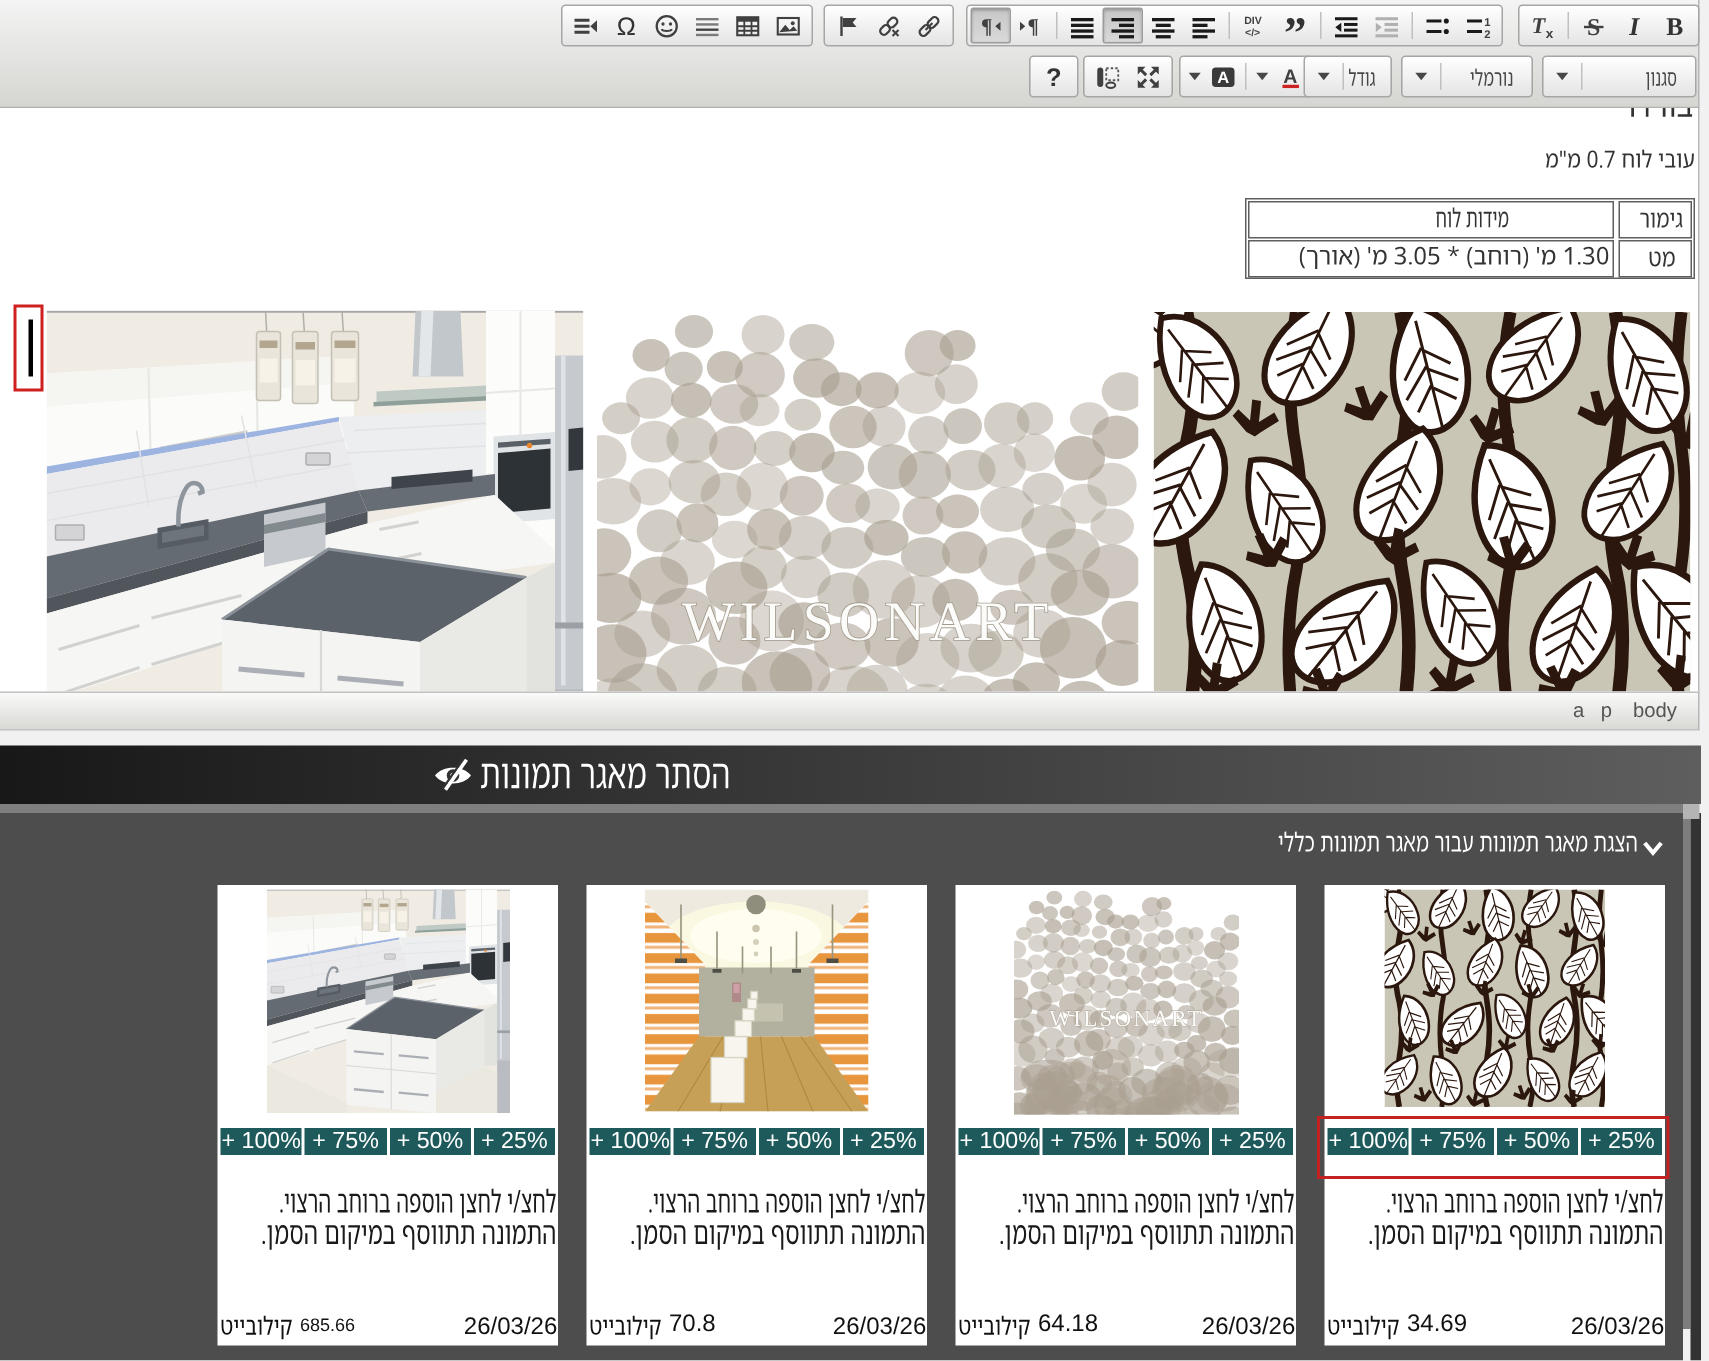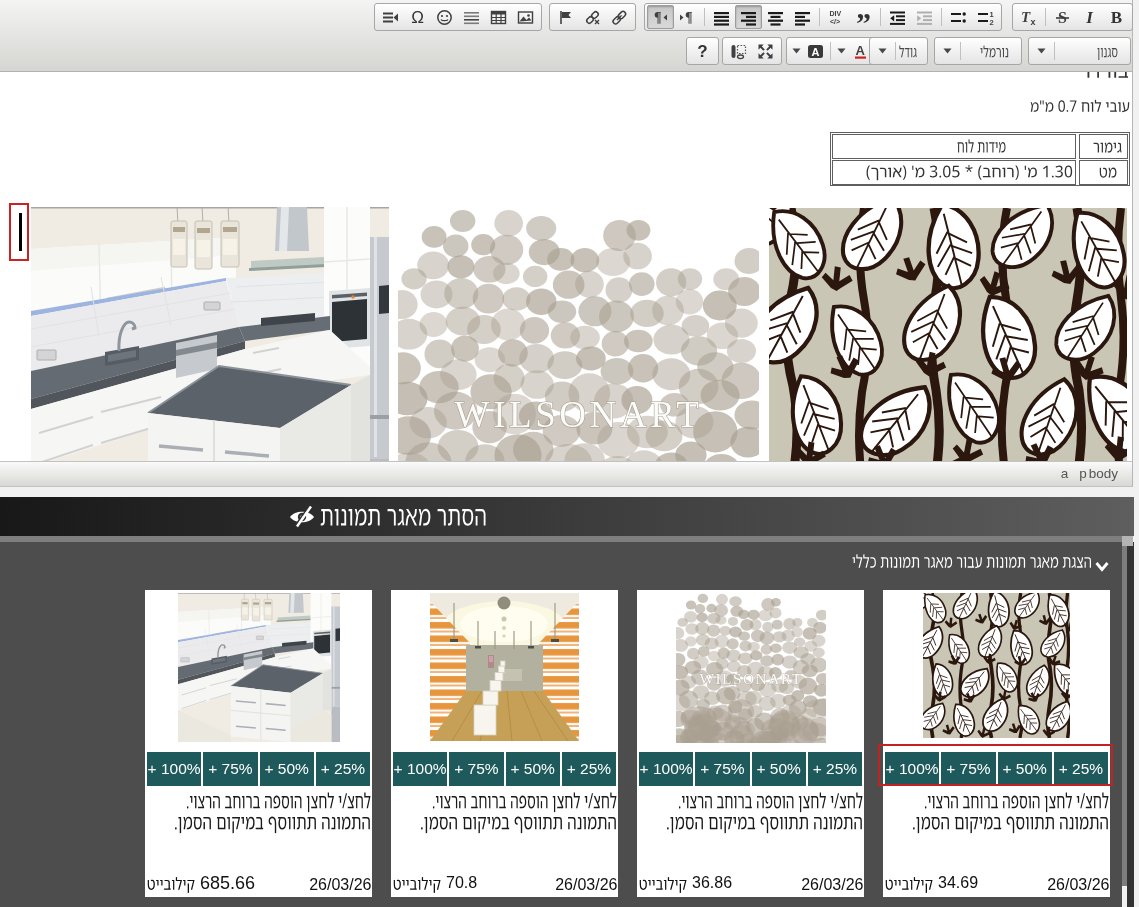--- a/index.html
+++ b/index.html
@@ -25,21 +25,21 @@
 #status{position:absolute;left:0;top:461px;width:1133px;height:26px;
  background:linear-gradient(#fafafa,#d8d8d4);border-top:1px solid #c2c2c2;border-right:1px solid #b6b6b6;
  border-bottom:1px solid #c2c2c2}
 #status .path{position:absolute;right:14px;top:3.5px;font-size:13.5px;color:#555;letter-spacing:0}
 
 #hidebar{position:absolute;left:0;top:497px;width:1134px;height:39px;
  background:linear-gradient(to right,#181818,#5e5e5e)}
 
 #panel{position:absolute;left:0;top:536px;width:1122px;height:371px;background:#4d4d4d;border-top:6px solid #7f7f7f}
 .card{position:absolute;top:48px;width:227px;height:307px;background:#fff}
-.tealrow{position:absolute;left:2px;right:2px;top:162px;height:34px;display:flex;gap:2px}
+.tealrow{position:absolute;left:2px;right:2px;top:162px;height:18px;display:flex;gap:2px}
 .tb{flex:1;background:#1e5a5b;color:#fff;font-size:15.5px;white-space:nowrap;display:flex;align-items:center;justify-content:center;font-family:"Liberation Sans",sans-serif}
 .cline{position:absolute;right:1px}
 </style></head><body>
 <div id="page">
 <div id="toolbar">
       <div class="grp" style="left:374px;top:3px">
         <div class="btn" style="width:27px">
           <svg width="17" height="17" viewBox="0 0 17 17">
             <g fill="#404040">
               <rect x="1" y="3.5" width="10" height="2"></rect>
@@ -729,21 +729,21 @@
           <use href="#kit"></use>
         </svg></div>
       <div class="abs" style="left:398px;top:136px;width:361px;height:253px;overflow:hidden"><svg width="361" height="361" viewBox="0 0 360 360">
           <use href="#bub"></use>
         </svg></div>
       <div class="abs" style="left:769px;top:136px;width:358px;height:253px;overflow:hidden"><svg width="358" height="344" viewBox="0 0 358 344">
           <use href="#lvs"></use>
         </svg></div>
     </div>
 <div id="status">
-      <div class="path"><span>a</span><span style="margin-left:11px">p</span><span style="margin-left:2px">body</span></div>
+      <div class="path"><span>a</span><span style="margin-left:11px">p</span><span style="margin-left:14px">body</span></div>
     </div>
 <div id="hidebar">
       <div class="abs" style="left:288px;top:7px"><svg width="28" height="24" viewBox="0 0 28 24">
           <path d="M2 13 C7 6 21 6 26 13 C21 20 7 20 2 13 Z" fill="#fff"></path>
           <circle cx="14" cy="13" r="4.2" fill="#333"></circle>
           <circle cx="14" cy="13" r="1.8" fill="#fff"></circle>
           <path d="M7 22 L21 2" stroke="#333" stroke-width="1.6"></path>
           <path d="M9 22.5 L23 2.5" stroke="#fff" stroke-width="2.4"></path>
         </svg></div>
       <div class="abs" style="left:320px;top:-1px"><svg width="167.0" height="38" viewBox="0 0 167.0 38">
@@ -769,21 +769,21 @@
         </div>
         <div class="cline" style="top:196px"><svg width="185.0" height="28" viewBox="0 0 185.0 28">
             <path fill="#1a1a1a" transform="scale(0.6544 1)" d="M1.4 21.3Q1.4 20.8 1.7 20.5Q2.0 20.2 2.5 20.2Q3.1 20.2 3.4 20.5Q3.7 20.8 3.7 21.3Q3.7 21.9 3.4 22.2Q3.1 22.4 2.5 22.4Q2.0 22.4 1.7 22.2Q1.4 21.9 1.4 21.3ZM7.8 16.8V9.9H9.7V16.8ZM5.9 11.4 6.1 9.9H8.9V11.4ZM13.9 22.3V9.9H15.9V22.3ZM12.1 11.4 12.3 9.9H15.2V11.4ZM26.3 22.1 18.5 9.9H20.7L24.5 16.1L27.7 21.0ZM18.4 22.3V20.7H27.0L27.7 21.0L27.5 22.3ZM24.3 17.4 23.7 16.1Q24.4 15.8 24.8 15.3Q25.2 14.8 25.5 14.1Q25.7 13.5 25.9 12.9Q26.0 12.2 26.0 11.7L26.3 9.9H28.2L28.0 12.0Q27.9 12.6 27.7 13.4Q27.4 14.2 27.0 15.0Q26.6 15.8 25.9 16.4Q25.3 17.1 24.3 17.4ZM36.6 22.3V13.8Q36.6 12.6 36.0 12.0Q35.5 11.4 34.3 11.4H30.0L30.2 9.9H34.4Q36.5 9.9 37.5 10.8Q38.5 11.8 38.5 13.8V22.3ZM49.8 22.3V13.8Q49.8 12.6 49.2 12.0Q48.6 11.4 47.5 11.4H41.2L41.4 9.9H47.6Q49.6 9.9 50.7 10.8Q51.7 11.8 51.7 13.8V22.3ZM41.5 22.3V15.2L43.5 15.1V22.3ZM66.6 22.3V13.8Q66.6 12.6 66.0 12.0Q65.4 11.4 64.2 11.4H60.3L60.5 9.9H64.4Q66.4 9.9 67.4 10.8Q68.5 11.8 68.5 13.8V20.9Q68.4 21.2 68.2 21.6Q67.9 21.9 67.7 22.3ZM59.7 22.3V20.7H70.0L69.8 22.3ZM79.0 9.9Q81.0 9.9 82.0 10.8Q83.1 11.8 83.1 13.8V22.3H81.2V13.8Q81.2 12.6 80.6 12.0Q80.0 11.4 78.8 11.4H75.1Q75.0 11.6 74.9 12.2Q74.7 12.7 74.7 13.8V22.3H72.8V14.3Q72.8 13.3 73.0 12.6Q73.2 11.9 73.5 11.5L73.1 11.4V9.9ZM71.7 11.4 71.9 9.9H76.5V11.4ZM87.3 22.3V9.9H89.2V22.3ZM85.4 11.4 85.6 9.9H88.6V11.4ZM98.4 22.3V13.8Q98.4 12.6 97.8 12.0Q97.2 11.4 96.0 11.4H91.8L92.0 9.9H96.2Q98.2 9.9 99.2 10.8Q100.3 11.8 100.3 13.8V22.3ZM109.6 22.3V13.8Q109.6 12.6 109.0 12.0Q108.4 11.4 107.2 11.4H103.3L103.5 9.9H107.4Q109.4 9.9 110.4 10.8Q111.5 11.8 111.5 13.8V20.9Q111.4 21.2 111.2 21.6Q110.9 21.9 110.7 22.3ZM102.7 22.3V20.7H113.0L112.8 22.3ZM129.1 22.3V13.8Q129.1 12.6 128.5 12.0Q128.0 11.4 126.8 11.4H120.6L120.8 9.9H126.9Q129.0 9.9 130.0 10.8Q131.0 11.8 131.0 13.8V22.3ZM120.9 22.3V15.2L122.8 15.1V22.3ZM134.0 22.3V20.7H137.8Q139.2 20.7 140.1 20.1Q141.1 19.5 141.6 18.4Q142.1 17.3 142.1 15.9Q142.1 13.7 141.2 12.5Q140.3 11.2 138.5 11.2Q137.0 11.2 136.3 12.0Q135.5 12.7 135.5 13.9Q135.5 14.8 136.0 15.5Q136.4 16.1 137.3 16.3Q137.5 16.3 137.6 16.3Q137.8 16.4 137.9 16.4L137.7 17.8Q137.6 17.8 137.3 17.8Q137.0 17.8 136.6 17.7Q135.2 17.5 134.4 16.5Q133.6 15.4 133.6 13.9Q133.6 12.6 134.2 11.7Q134.8 10.7 135.9 10.2Q137.0 9.6 138.5 9.6Q141.2 9.6 142.6 11.3Q144.1 13.0 144.1 15.9Q144.1 17.8 143.3 19.3Q142.6 20.7 141.1 21.5Q139.7 22.3 137.7 22.3ZM152.0 22.5Q149.3 22.5 148.0 20.9Q146.7 19.4 146.7 16.4V16.1Q146.7 14.7 147.2 13.5Q147.6 12.3 148.3 11.6V11.3L150.1 11.2L149.9 11.5Q149.3 12.2 148.9 13.4Q148.6 14.5 148.6 15.9Q148.6 18.4 149.4 19.7Q150.2 20.9 152.0 20.9Q153.9 20.9 154.7 19.5Q155.6 18.1 155.6 15.4Q155.6 13.5 154.9 12.5Q154.3 11.4 152.7 11.4H146.0L146.3 9.9H152.8Q155.2 9.9 156.4 11.3Q157.5 12.7 157.5 15.4Q157.5 18.8 156.1 20.6Q154.8 22.5 152.0 22.5ZM161.2 22.3V9.9H163.2V22.3ZM159.3 11.4 159.6 9.9H162.5V11.4ZM174.5 22.3V13.8Q174.5 12.6 173.9 12.0Q173.4 11.4 172.2 11.4H165.9L166.2 9.9H172.3Q174.4 9.9 175.4 10.8Q176.4 11.8 176.4 13.8V22.3ZM166.3 22.3V15.2L168.2 15.1V22.3ZM186.4 26.2V9.9H188.3V26.1ZM184.5 11.4 184.7 9.9H187.7V11.4ZM199.2 22.1 191.4 9.9H193.6L197.5 16.1L200.6 21.0ZM191.3 22.3V20.7H199.9L200.6 21.0L200.4 22.3ZM197.2 17.4 196.6 16.1Q197.3 15.8 197.7 15.3Q198.1 14.8 198.4 14.1Q198.6 13.5 198.8 12.9Q198.9 12.2 198.9 11.7L199.2 9.9H201.1L200.9 12.0Q200.8 12.6 200.6 13.4Q200.4 14.2 199.9 15.0Q199.5 15.8 198.8 16.4Q198.2 17.1 197.2 17.4ZM210.3 9.9Q212.3 9.9 213.3 10.8Q214.4 11.8 214.4 13.8V22.3H212.4V13.8Q212.4 12.6 211.9 12.0Q211.3 11.4 210.1 11.4H206.4Q206.3 11.6 206.1 12.2Q206.0 12.7 206.0 13.8V22.3H204.1V14.3Q204.1 13.3 204.3 12.6Q204.4 11.9 204.8 11.5L204.4 11.4V9.9ZM203.0 11.4 203.2 9.9H207.8V11.4ZM218.5 9.9H226.1L225.9 11.1L222.1 22.3H220.1L223.8 11.4H216.6V6.6L218.5 6.4ZM235.1 16.8V9.9H237.1V16.8ZM233.3 11.4 233.5 9.9H236.2V11.4ZM246.1 7.3 240.5 22.3H238.8L244.4 7.3ZM255.0 22.1 247.2 9.9H249.5L253.3 16.1L256.4 21.0ZM247.2 22.3V20.7H255.8L256.4 21.0L256.2 22.3ZM253.0 17.4 252.5 16.1Q253.1 15.8 253.5 15.3Q254.0 14.8 254.2 14.1Q254.5 13.5 254.6 12.9Q254.7 12.2 254.8 11.7L255.0 9.9H256.9L256.7 12.0Q256.6 12.6 256.4 13.4Q256.2 14.2 255.8 15.0Q255.4 15.8 254.7 16.4Q254.0 17.1 253.0 17.4ZM266.1 9.9Q268.1 9.9 269.2 10.8Q270.2 11.8 270.2 13.8V22.3H268.3V13.8Q268.3 12.6 267.7 12.0Q267.1 11.4 266.0 11.4H262.2Q262.1 11.6 262.0 12.2Q261.8 12.7 261.8 13.8V22.3H259.9V14.3Q259.9 13.3 260.1 12.6Q260.3 11.9 260.6 11.5L260.2 11.4V9.9ZM258.8 11.4 259.0 9.9H263.6V11.4ZM274.4 9.9H281.9L281.7 11.1L278.0 22.3H276.0L279.6 11.4H272.4V6.6L274.4 6.4Z"></path>
           </svg></div>
         <div class="cline" style="top:216.6px"><svg width="197.0" height="28" viewBox="0 0 197.0 28">
             <path fill="#1a1a1a" transform="scale(0.7269 1)" d="M1.4 21.3Q1.4 20.8 1.7 20.5Q2.0 20.2 2.5 20.2Q3.1 20.2 3.4 20.5Q3.7 20.8 3.7 21.3Q3.7 21.9 3.4 22.2Q3.1 22.4 2.5 22.4Q2.0 22.4 1.7 22.2Q1.4 21.9 1.4 21.3ZM7.9 26.2V9.9H9.8V26.1ZM6.0 11.4 6.2 9.9H9.2V11.4ZM13.2 22.3 14.7 14.8 12.9 9.9H14.9L15.9 13.2H16.0Q16.2 12.5 16.5 11.9Q16.8 11.2 17.3 10.7Q17.8 10.2 18.5 9.9Q19.3 9.7 20.3 9.7Q21.7 9.7 22.7 10.3Q23.7 11.0 24.3 12.3Q24.9 13.6 24.9 15.6V15.9Q24.9 17.8 24.3 19.2Q23.7 20.7 22.5 21.5Q21.4 22.3 19.6 22.3H17.5L17.8 20.7H19.5Q21.2 20.7 22.1 19.3Q23.0 18.0 23.0 15.9V15.6Q23.0 14.1 22.6 13.1Q22.2 12.2 21.5 11.7Q20.8 11.3 19.9 11.3Q19.1 11.3 18.4 11.6Q17.8 11.9 17.5 12.4Q17.1 12.9 16.9 13.6Q16.6 14.2 16.5 14.9L15.2 22.3ZM32.7 22.5Q30.0 22.5 28.7 20.9Q27.4 19.4 27.4 16.4V16.1Q27.4 14.7 27.8 13.5Q28.3 12.3 28.9 11.6V11.3L30.7 11.2L30.5 11.5Q29.9 12.2 29.6 13.4Q29.3 14.5 29.3 15.9Q29.3 18.4 30.1 19.7Q30.9 20.9 32.7 20.9Q34.5 20.9 35.4 19.5Q36.2 18.1 36.2 15.4Q36.2 13.5 35.6 12.5Q34.9 11.4 33.4 11.4H26.7L26.9 9.9H33.4Q35.9 9.9 37.0 11.3Q38.1 12.7 38.1 15.4Q38.1 18.8 36.8 20.6Q35.4 22.5 32.7 22.5ZM48.9 22.3V13.8Q48.9 12.6 48.3 12.0Q47.7 11.4 46.6 11.4H40.3L40.5 9.9H46.7Q48.7 9.9 49.8 10.8Q50.8 11.8 50.8 13.8V22.3ZM40.6 22.3V15.2L42.6 15.1V22.3ZM66.6 9.9Q68.6 9.9 69.7 10.8Q70.7 11.8 70.7 13.8V22.3H60.3V13.0Q60.3 12.7 60.3 12.4Q60.4 12.1 60.5 11.8Q60.7 11.6 60.9 11.4H59.0L59.2 9.9ZM68.8 20.7V13.8Q68.8 12.6 68.2 12.0Q67.6 11.4 66.5 11.4H62.3Q62.3 11.7 62.2 12.0Q62.2 12.3 62.2 12.6V20.7ZM74.9 22.3V9.9H76.8V22.3ZM73.0 11.4 73.3 9.9H76.2V11.4ZM85.4 22.3 88.7 11.4H79.9L80.1 9.9H90.9L90.7 11.1L87.3 22.3ZM80.5 26.2V14.5L82.4 14.3V26.1ZM94.3 16.8V9.9H96.2V16.8ZM92.4 11.4 92.6 9.9H95.4V11.4ZM99.1 22.3 100.5 14.8 98.8 9.9H100.7L101.7 13.2H101.8Q102.0 12.5 102.3 11.9Q102.6 11.2 103.1 10.7Q103.6 10.2 104.4 9.9Q105.1 9.7 106.1 9.7Q107.5 9.7 108.5 10.3Q109.6 11.0 110.2 12.3Q110.8 13.6 110.8 15.6V15.9Q110.8 17.8 110.2 19.2Q109.5 20.7 108.4 21.5Q107.2 22.3 105.5 22.3H103.4L103.6 20.7H105.4Q107.1 20.7 108.0 19.3Q108.9 18.0 108.9 15.9V15.6Q108.9 14.1 108.4 13.1Q108.0 12.2 107.3 11.7Q106.6 11.3 105.8 11.3Q104.9 11.3 104.3 11.6Q103.7 11.9 103.3 12.4Q102.9 12.9 102.7 13.6Q102.5 14.2 102.4 14.9L101.0 22.3ZM119.3 22.3V13.8Q119.3 12.6 118.7 12.0Q118.1 11.4 117.0 11.4H113.1L113.3 9.9H117.1Q119.1 9.9 120.2 10.8Q121.2 11.8 121.2 13.8V20.9Q121.1 21.2 120.9 21.6Q120.7 21.9 120.4 22.3ZM112.4 22.3V20.7H122.8L122.5 22.3ZM138.7 26.2V15.9Q138.7 13.7 137.8 12.5Q136.8 11.2 135.0 11.2Q133.6 11.2 132.8 12.0Q132.1 12.7 132.1 13.9Q132.1 14.8 132.5 15.5Q132.9 16.1 133.8 16.3Q134.0 16.3 134.2 16.3Q134.3 16.4 134.4 16.4L134.3 17.8Q134.1 17.8 133.8 17.8Q133.6 17.8 133.2 17.7Q131.7 17.5 130.9 16.5Q130.2 15.4 130.2 13.9Q130.2 12.6 130.7 11.7Q131.3 10.7 132.4 10.2Q133.5 9.6 135.0 9.6Q137.7 9.6 139.2 11.3Q140.6 13.0 140.6 15.9V26.1ZM149.0 22.5Q146.4 22.5 145.0 20.9Q143.7 19.4 143.7 16.4V16.1Q143.7 14.7 144.2 13.5Q144.6 12.3 145.3 11.6V11.3L147.1 11.2L146.9 11.5Q146.3 12.2 146.0 13.4Q145.7 14.5 145.7 15.9Q145.7 18.4 146.5 19.7Q147.3 20.9 149.0 20.9Q150.9 20.9 151.8 19.5Q152.6 18.1 152.6 15.4Q152.6 13.5 152.0 12.5Q151.3 11.4 149.7 11.4H143.1L143.3 9.9H149.8Q152.2 9.9 153.4 11.3Q154.5 12.7 154.5 15.4Q154.5 18.8 153.2 20.6Q151.8 22.5 149.0 22.5ZM158.3 22.3V9.9H160.2V22.3ZM156.4 11.4 156.6 9.9H159.5V11.4ZM164.6 22.3V9.9H166.5V22.3ZM162.7 11.4 162.9 9.9H165.8V11.4ZM179.0 22.3V13.8Q179.0 12.6 178.4 12.0Q177.8 11.4 176.7 11.4H171.3V9.9H176.8Q178.8 9.9 179.9 10.8Q180.9 11.8 180.9 13.8V22.3ZM168.9 22.3 169.1 20.7H169.9Q170.4 20.7 170.7 20.5Q171.0 20.3 171.1 19.9Q171.3 19.5 171.3 18.8V10.3H173.2V19.0Q173.2 20.5 172.4 21.4Q171.6 22.3 170.2 22.3ZM169.3 11.4 169.5 9.9H172.2V11.4ZM193.3 22.3V13.8Q193.3 12.6 192.7 12.0Q192.2 11.4 191.0 11.4H185.6V9.9H191.1Q193.2 9.9 194.2 10.8Q195.2 11.8 195.2 13.8V22.3ZM183.2 22.3 183.4 20.7H184.2Q184.7 20.7 185.0 20.5Q185.3 20.3 185.4 19.9Q185.6 19.5 185.6 18.8V10.3H187.5V19.0Q187.5 20.5 186.7 21.4Q186.0 22.3 184.5 22.3ZM183.6 11.4 183.8 9.9H186.5V11.4ZM212.1 22.3V13.8Q212.1 12.6 211.5 12.0Q211.0 11.4 209.8 11.4H203.5L203.8 9.9H209.9Q211.9 9.9 213.0 10.8Q214.0 11.8 214.0 13.8V22.3ZM203.9 22.3V15.2L205.8 15.1V22.3ZM220.0 22.3V13.0Q220.0 12.4 219.8 12.1Q219.7 11.7 219.4 11.6Q219.0 11.4 218.6 11.4H217.1L217.4 9.9H219.0Q220.4 9.9 221.2 10.6Q221.9 11.3 221.9 12.8V22.3ZM216.5 22.3V20.7H220.9V22.3ZM226.1 22.3V9.9H228.1V22.3ZM224.2 11.4 224.5 9.9H227.4V11.4ZM231.0 22.3 232.4 14.8 230.7 9.9H232.6L233.7 13.2H233.7Q233.9 12.5 234.3 11.9Q234.6 11.2 235.1 10.7Q235.6 10.2 236.3 9.9Q237.0 9.7 238.0 9.7Q239.4 9.7 240.5 10.3Q241.5 11.0 242.1 12.3Q242.7 13.6 242.7 15.6V15.9Q242.7 17.8 242.1 19.2Q241.5 20.7 240.3 21.5Q239.1 22.3 237.4 22.3H235.3L235.5 20.7H237.3Q239.0 20.7 239.9 19.3Q240.8 18.0 240.8 15.9V15.6Q240.8 14.1 240.4 13.1Q240.0 12.2 239.3 11.7Q238.6 11.3 237.7 11.3Q236.8 11.3 236.2 11.6Q235.6 11.9 235.2 12.4Q234.9 12.9 234.6 13.6Q234.4 14.2 234.3 14.9L233.0 22.3ZM254.4 22.3V13.8Q254.4 12.6 253.8 12.0Q253.2 11.4 252.1 11.4H246.6V9.9H252.2Q254.2 9.9 255.3 10.8Q256.3 11.8 256.3 13.8V22.3ZM244.3 22.3 244.5 20.7H245.2Q245.7 20.7 246.0 20.5Q246.3 20.3 246.5 19.9Q246.6 19.5 246.6 18.8V10.3H248.6V19.0Q248.6 20.5 247.8 21.4Q247.0 22.3 245.6 22.3ZM244.7 11.4 244.9 9.9H247.6V11.4ZM267.5 22.3V13.8Q267.5 12.6 266.9 12.0Q266.4 11.4 265.2 11.4H259.0L259.2 9.9H265.3Q267.4 9.9 268.4 10.8Q269.4 11.8 269.4 13.8V22.3ZM259.3 22.3V15.2L261.2 15.1V22.3Z"></path>
           </svg></div>
         <div class="abs" style="left:2px;top:282.0px"><svg width="48.0" height="23" viewBox="0 0 48.0 23">
             <path fill="#111" transform="scale(0.8125 1)" d="M5.2 17.9Q3.2 17.9 2.0 16.5Q0.9 15.1 0.9 12.3V7.9H2.4V12.3Q2.4 14.5 3.2 15.6Q3.9 16.7 5.2 16.7Q6.6 16.7 7.4 15.6Q8.1 14.5 8.1 12.3Q8.1 10.7 7.7 9.9Q7.3 9.0 6.2 9.0Q5.8 9.0 5.5 9.1Q5.2 9.1 4.8 9.2V8.0Q5.3 7.9 5.6 7.8Q6.0 7.8 6.5 7.8Q8.2 7.8 8.9 8.9Q9.7 10.1 9.7 12.3Q9.7 15.1 8.5 16.5Q7.3 17.9 5.2 17.9ZM12.7 13.4V7.9H14.2V13.4ZM11.2 9.1 11.3 7.9H13.6V9.1ZM17.6 13.4V7.9H19.1V13.4ZM16.1 9.1 16.3 7.9H18.5V9.1ZM26.5 17.8V11.0Q26.5 10.1 26.1 9.6Q25.6 9.1 24.7 9.1H21.5L21.7 7.9H24.8Q26.4 7.9 27.2 8.6Q28.1 9.4 28.1 11.0V16.7Q28.0 16.9 27.8 17.2Q27.6 17.5 27.4 17.8ZM21.0 17.8V16.5H29.3L29.1 17.8ZM32.1 17.8V7.9H33.6V17.8ZM30.6 9.1 30.7 7.9H33.1V9.1ZM37.0 7.9H43.1L42.9 8.8L39.9 17.8H38.3L41.2 9.1H35.5V5.2L37.0 5.1ZM45.8 13.4V7.9H47.3V13.4ZM44.3 9.1 44.5 7.9H46.7V9.1ZM54.0 17.8 56.7 9.1H49.6L49.8 7.9H58.5L58.3 8.8L55.6 17.8ZM50.1 20.9V11.5L51.7 11.4V20.8Z"></path>
           </svg></div>
-        <div class="abs" style="left:55.0px;top:285px;font-size:18px;line-height:16px;color:#111;font-family:'Liberation Sans'">685.66</div>
+        <div class="abs" style="left:55.0px;top:285px;font-size:12px;line-height:16px;color:#111;font-family:'Liberation Sans'">685.66</div>
         <div class="abs" style="right:0.5px;top:287px;font-size:16px;line-height:16px;color:#111">26/03/26</div>
       </div>
       <div class="card" style="left:391px">
         <div class="abs" style="left:39.0px;top:3px"><svg width="149" height="148" viewBox="0 0 149 148" preserveAspectRatio="none">
             <use href="#cor"></use>
           </svg></div>
         <div class="tealrow">
           <div class="tb">+ 100%</div>
           <div class="tb">+ 75%</div>
           <div class="tb">+ 50%</div>
@@ -813,21 +813,21 @@
         </div>
         <div class="cline" style="top:196px"><svg width="185.0" height="28" viewBox="0 0 185.0 28">
             <path fill="#1a1a1a" transform="scale(0.6544 1)" d="M1.4 21.3Q1.4 20.8 1.7 20.5Q2.0 20.2 2.5 20.2Q3.1 20.2 3.4 20.5Q3.7 20.8 3.7 21.3Q3.7 21.9 3.4 22.2Q3.1 22.4 2.5 22.4Q2.0 22.4 1.7 22.2Q1.4 21.9 1.4 21.3ZM7.8 16.8V9.9H9.7V16.8ZM5.9 11.4 6.1 9.9H8.9V11.4ZM13.9 22.3V9.9H15.9V22.3ZM12.1 11.4 12.3 9.9H15.2V11.4ZM26.3 22.1 18.5 9.9H20.7L24.5 16.1L27.7 21.0ZM18.4 22.3V20.7H27.0L27.7 21.0L27.5 22.3ZM24.3 17.4 23.7 16.1Q24.4 15.8 24.8 15.3Q25.2 14.8 25.5 14.1Q25.7 13.5 25.9 12.9Q26.0 12.2 26.0 11.7L26.3 9.9H28.2L28.0 12.0Q27.9 12.6 27.7 13.4Q27.4 14.2 27.0 15.0Q26.6 15.8 25.9 16.4Q25.3 17.1 24.3 17.4ZM36.6 22.3V13.8Q36.6 12.6 36.0 12.0Q35.5 11.4 34.3 11.4H30.0L30.2 9.9H34.4Q36.5 9.9 37.5 10.8Q38.5 11.8 38.5 13.8V22.3ZM49.8 22.3V13.8Q49.8 12.6 49.2 12.0Q48.6 11.4 47.5 11.4H41.2L41.4 9.9H47.6Q49.6 9.9 50.7 10.8Q51.7 11.8 51.7 13.8V22.3ZM41.5 22.3V15.2L43.5 15.1V22.3ZM66.6 22.3V13.8Q66.6 12.6 66.0 12.0Q65.4 11.4 64.2 11.4H60.3L60.5 9.9H64.4Q66.4 9.9 67.4 10.8Q68.5 11.8 68.5 13.8V20.9Q68.4 21.2 68.2 21.6Q67.9 21.9 67.7 22.3ZM59.7 22.3V20.7H70.0L69.8 22.3ZM79.0 9.9Q81.0 9.9 82.0 10.8Q83.1 11.8 83.1 13.8V22.3H81.2V13.8Q81.2 12.6 80.6 12.0Q80.0 11.4 78.8 11.4H75.1Q75.0 11.6 74.9 12.2Q74.7 12.7 74.7 13.8V22.3H72.8V14.3Q72.8 13.3 73.0 12.6Q73.2 11.9 73.5 11.5L73.1 11.4V9.9ZM71.7 11.4 71.9 9.9H76.5V11.4ZM87.3 22.3V9.9H89.2V22.3ZM85.4 11.4 85.6 9.9H88.6V11.4ZM98.4 22.3V13.8Q98.4 12.6 97.8 12.0Q97.2 11.4 96.0 11.4H91.8L92.0 9.9H96.2Q98.2 9.9 99.2 10.8Q100.3 11.8 100.3 13.8V22.3ZM109.6 22.3V13.8Q109.6 12.6 109.0 12.0Q108.4 11.4 107.2 11.4H103.3L103.5 9.9H107.4Q109.4 9.9 110.4 10.8Q111.5 11.8 111.5 13.8V20.9Q111.4 21.2 111.2 21.6Q110.9 21.9 110.7 22.3ZM102.7 22.3V20.7H113.0L112.8 22.3ZM129.1 22.3V13.8Q129.1 12.6 128.5 12.0Q128.0 11.4 126.8 11.4H120.6L120.8 9.9H126.9Q129.0 9.9 130.0 10.8Q131.0 11.8 131.0 13.8V22.3ZM120.9 22.3V15.2L122.8 15.1V22.3ZM134.0 22.3V20.7H137.8Q139.2 20.7 140.1 20.1Q141.1 19.5 141.6 18.4Q142.1 17.3 142.1 15.9Q142.1 13.7 141.2 12.5Q140.3 11.2 138.5 11.2Q137.0 11.2 136.3 12.0Q135.5 12.7 135.5 13.9Q135.5 14.8 136.0 15.5Q136.4 16.1 137.3 16.3Q137.5 16.3 137.6 16.3Q137.8 16.4 137.9 16.4L137.7 17.8Q137.6 17.8 137.3 17.8Q137.0 17.8 136.6 17.7Q135.2 17.5 134.4 16.5Q133.6 15.4 133.6 13.9Q133.6 12.6 134.2 11.7Q134.8 10.7 135.9 10.2Q137.0 9.6 138.5 9.6Q141.2 9.6 142.6 11.3Q144.1 13.0 144.1 15.9Q144.1 17.8 143.3 19.3Q142.6 20.7 141.1 21.5Q139.7 22.3 137.7 22.3ZM152.0 22.5Q149.3 22.5 148.0 20.9Q146.7 19.4 146.7 16.4V16.1Q146.7 14.7 147.2 13.5Q147.6 12.3 148.3 11.6V11.3L150.1 11.2L149.9 11.5Q149.3 12.2 148.9 13.4Q148.6 14.5 148.6 15.9Q148.6 18.4 149.4 19.7Q150.2 20.9 152.0 20.9Q153.9 20.9 154.7 19.5Q155.6 18.1 155.6 15.4Q155.6 13.5 154.9 12.5Q154.3 11.4 152.7 11.4H146.0L146.3 9.9H152.8Q155.2 9.9 156.4 11.3Q157.5 12.7 157.5 15.4Q157.5 18.8 156.1 20.6Q154.8 22.5 152.0 22.5ZM161.2 22.3V9.9H163.2V22.3ZM159.3 11.4 159.6 9.9H162.5V11.4ZM174.5 22.3V13.8Q174.5 12.6 173.9 12.0Q173.4 11.4 172.2 11.4H165.9L166.2 9.9H172.3Q174.4 9.9 175.4 10.8Q176.4 11.8 176.4 13.8V22.3ZM166.3 22.3V15.2L168.2 15.1V22.3ZM186.4 26.2V9.9H188.3V26.1ZM184.5 11.4 184.7 9.9H187.7V11.4ZM199.2 22.1 191.4 9.9H193.6L197.5 16.1L200.6 21.0ZM191.3 22.3V20.7H199.9L200.6 21.0L200.4 22.3ZM197.2 17.4 196.6 16.1Q197.3 15.8 197.7 15.3Q198.1 14.8 198.4 14.1Q198.6 13.5 198.8 12.9Q198.9 12.2 198.9 11.7L199.2 9.9H201.1L200.9 12.0Q200.8 12.6 200.6 13.4Q200.4 14.2 199.9 15.0Q199.5 15.8 198.8 16.4Q198.2 17.1 197.2 17.4ZM210.3 9.9Q212.3 9.9 213.3 10.8Q214.4 11.8 214.4 13.8V22.3H212.4V13.8Q212.4 12.6 211.9 12.0Q211.3 11.4 210.1 11.4H206.4Q206.3 11.6 206.1 12.2Q206.0 12.7 206.0 13.8V22.3H204.1V14.3Q204.1 13.3 204.3 12.6Q204.4 11.9 204.8 11.5L204.4 11.4V9.9ZM203.0 11.4 203.2 9.9H207.8V11.4ZM218.5 9.9H226.1L225.9 11.1L222.1 22.3H220.1L223.8 11.4H216.6V6.6L218.5 6.4ZM235.1 16.8V9.9H237.1V16.8ZM233.3 11.4 233.5 9.9H236.2V11.4ZM246.1 7.3 240.5 22.3H238.8L244.4 7.3ZM255.0 22.1 247.2 9.9H249.5L253.3 16.1L256.4 21.0ZM247.2 22.3V20.7H255.8L256.4 21.0L256.2 22.3ZM253.0 17.4 252.5 16.1Q253.1 15.8 253.5 15.3Q254.0 14.8 254.2 14.1Q254.5 13.5 254.6 12.9Q254.7 12.2 254.8 11.7L255.0 9.9H256.9L256.7 12.0Q256.6 12.6 256.4 13.4Q256.2 14.2 255.8 15.0Q255.4 15.8 254.7 16.4Q254.0 17.1 253.0 17.4ZM266.1 9.9Q268.1 9.9 269.2 10.8Q270.2 11.8 270.2 13.8V22.3H268.3V13.8Q268.3 12.6 267.7 12.0Q267.1 11.4 266.0 11.4H262.2Q262.1 11.6 262.0 12.2Q261.8 12.7 261.8 13.8V22.3H259.9V14.3Q259.9 13.3 260.1 12.6Q260.3 11.9 260.6 11.5L260.2 11.4V9.9ZM258.8 11.4 259.0 9.9H263.6V11.4ZM274.4 9.9H281.9L281.7 11.1L278.0 22.3H276.0L279.6 11.4H272.4V6.6L274.4 6.4Z"></path>
           </svg></div>
         <div class="cline" style="top:216.6px"><svg width="197.0" height="28" viewBox="0 0 197.0 28">
             <path fill="#1a1a1a" transform="scale(0.7269 1)" d="M1.4 21.3Q1.4 20.8 1.7 20.5Q2.0 20.2 2.5 20.2Q3.1 20.2 3.4 20.5Q3.7 20.8 3.7 21.3Q3.7 21.9 3.4 22.2Q3.1 22.4 2.5 22.4Q2.0 22.4 1.7 22.2Q1.4 21.9 1.4 21.3ZM7.9 26.2V9.9H9.8V26.1ZM6.0 11.4 6.2 9.9H9.2V11.4ZM13.2 22.3 14.7 14.8 12.9 9.9H14.9L15.9 13.2H16.0Q16.2 12.5 16.5 11.9Q16.8 11.2 17.3 10.7Q17.8 10.2 18.5 9.9Q19.3 9.7 20.3 9.7Q21.7 9.7 22.7 10.3Q23.7 11.0 24.3 12.3Q24.9 13.6 24.9 15.6V15.9Q24.9 17.8 24.3 19.2Q23.7 20.7 22.5 21.5Q21.4 22.3 19.6 22.3H17.5L17.8 20.7H19.5Q21.2 20.7 22.1 19.3Q23.0 18.0 23.0 15.9V15.6Q23.0 14.1 22.6 13.1Q22.2 12.2 21.5 11.7Q20.8 11.3 19.9 11.3Q19.1 11.3 18.4 11.6Q17.8 11.9 17.5 12.4Q17.1 12.9 16.9 13.6Q16.6 14.2 16.5 14.9L15.2 22.3ZM32.7 22.5Q30.0 22.5 28.7 20.9Q27.4 19.4 27.4 16.4V16.1Q27.4 14.7 27.8 13.5Q28.3 12.3 28.9 11.6V11.3L30.7 11.2L30.5 11.5Q29.9 12.2 29.6 13.4Q29.3 14.5 29.3 15.9Q29.3 18.4 30.1 19.7Q30.9 20.9 32.7 20.9Q34.5 20.9 35.4 19.5Q36.2 18.1 36.2 15.4Q36.2 13.5 35.6 12.5Q34.9 11.4 33.4 11.4H26.7L26.9 9.9H33.4Q35.9 9.9 37.0 11.3Q38.1 12.7 38.1 15.4Q38.1 18.8 36.8 20.6Q35.4 22.5 32.7 22.5ZM48.9 22.3V13.8Q48.9 12.6 48.3 12.0Q47.7 11.4 46.6 11.4H40.3L40.5 9.9H46.7Q48.7 9.9 49.8 10.8Q50.8 11.8 50.8 13.8V22.3ZM40.6 22.3V15.2L42.6 15.1V22.3ZM66.6 9.9Q68.6 9.9 69.7 10.8Q70.7 11.8 70.7 13.8V22.3H60.3V13.0Q60.3 12.7 60.3 12.4Q60.4 12.1 60.5 11.8Q60.7 11.6 60.9 11.4H59.0L59.2 9.9ZM68.8 20.7V13.8Q68.8 12.6 68.2 12.0Q67.6 11.4 66.5 11.4H62.3Q62.3 11.7 62.2 12.0Q62.2 12.3 62.2 12.6V20.7ZM74.9 22.3V9.9H76.8V22.3ZM73.0 11.4 73.3 9.9H76.2V11.4ZM85.4 22.3 88.7 11.4H79.9L80.1 9.9H90.9L90.7 11.1L87.3 22.3ZM80.5 26.2V14.5L82.4 14.3V26.1ZM94.3 16.8V9.9H96.2V16.8ZM92.4 11.4 92.6 9.9H95.4V11.4ZM99.1 22.3 100.5 14.8 98.8 9.9H100.7L101.7 13.2H101.8Q102.0 12.5 102.3 11.9Q102.6 11.2 103.1 10.7Q103.6 10.2 104.4 9.9Q105.1 9.7 106.1 9.7Q107.5 9.7 108.5 10.3Q109.6 11.0 110.2 12.3Q110.8 13.6 110.8 15.6V15.9Q110.8 17.8 110.2 19.2Q109.5 20.7 108.4 21.5Q107.2 22.3 105.5 22.3H103.4L103.6 20.7H105.4Q107.1 20.7 108.0 19.3Q108.9 18.0 108.9 15.9V15.6Q108.9 14.1 108.4 13.1Q108.0 12.2 107.3 11.7Q106.6 11.3 105.8 11.3Q104.9 11.3 104.3 11.6Q103.7 11.9 103.3 12.4Q102.9 12.9 102.7 13.6Q102.5 14.2 102.4 14.9L101.0 22.3ZM119.3 22.3V13.8Q119.3 12.6 118.7 12.0Q118.1 11.4 117.0 11.4H113.1L113.3 9.9H117.1Q119.1 9.9 120.2 10.8Q121.2 11.8 121.2 13.8V20.9Q121.1 21.2 120.9 21.6Q120.7 21.9 120.4 22.3ZM112.4 22.3V20.7H122.8L122.5 22.3ZM138.7 26.2V15.9Q138.7 13.7 137.8 12.5Q136.8 11.2 135.0 11.2Q133.6 11.2 132.8 12.0Q132.1 12.7 132.1 13.9Q132.1 14.8 132.5 15.5Q132.9 16.1 133.8 16.3Q134.0 16.3 134.2 16.3Q134.3 16.4 134.4 16.4L134.3 17.8Q134.1 17.8 133.8 17.8Q133.6 17.8 133.2 17.7Q131.7 17.5 130.9 16.5Q130.2 15.4 130.2 13.9Q130.2 12.6 130.7 11.7Q131.3 10.7 132.4 10.2Q133.5 9.6 135.0 9.6Q137.7 9.6 139.2 11.3Q140.6 13.0 140.6 15.9V26.1ZM149.0 22.5Q146.4 22.5 145.0 20.9Q143.7 19.4 143.7 16.4V16.1Q143.7 14.7 144.2 13.5Q144.6 12.3 145.3 11.6V11.3L147.1 11.2L146.9 11.5Q146.3 12.2 146.0 13.4Q145.7 14.5 145.7 15.9Q145.7 18.4 146.5 19.7Q147.3 20.9 149.0 20.9Q150.9 20.9 151.8 19.5Q152.6 18.1 152.6 15.4Q152.6 13.5 152.0 12.5Q151.3 11.4 149.7 11.4H143.1L143.3 9.9H149.8Q152.2 9.9 153.4 11.3Q154.5 12.7 154.5 15.4Q154.5 18.8 153.2 20.6Q151.8 22.5 149.0 22.5ZM158.3 22.3V9.9H160.2V22.3ZM156.4 11.4 156.6 9.9H159.5V11.4ZM164.6 22.3V9.9H166.5V22.3ZM162.7 11.4 162.9 9.9H165.8V11.4ZM179.0 22.3V13.8Q179.0 12.6 178.4 12.0Q177.8 11.4 176.7 11.4H171.3V9.9H176.8Q178.8 9.9 179.9 10.8Q180.9 11.8 180.9 13.8V22.3ZM168.9 22.3 169.1 20.7H169.9Q170.4 20.7 170.7 20.5Q171.0 20.3 171.1 19.9Q171.3 19.5 171.3 18.8V10.3H173.2V19.0Q173.2 20.5 172.4 21.4Q171.6 22.3 170.2 22.3ZM169.3 11.4 169.5 9.9H172.2V11.4ZM193.3 22.3V13.8Q193.3 12.6 192.7 12.0Q192.2 11.4 191.0 11.4H185.6V9.9H191.1Q193.2 9.9 194.2 10.8Q195.2 11.8 195.2 13.8V22.3ZM183.2 22.3 183.4 20.7H184.2Q184.7 20.7 185.0 20.5Q185.3 20.3 185.4 19.9Q185.6 19.5 185.6 18.8V10.3H187.5V19.0Q187.5 20.5 186.7 21.4Q186.0 22.3 184.5 22.3ZM183.6 11.4 183.8 9.9H186.5V11.4ZM212.1 22.3V13.8Q212.1 12.6 211.5 12.0Q211.0 11.4 209.8 11.4H203.5L203.8 9.9H209.9Q211.9 9.9 213.0 10.8Q214.0 11.8 214.0 13.8V22.3ZM203.9 22.3V15.2L205.8 15.1V22.3ZM220.0 22.3V13.0Q220.0 12.4 219.8 12.1Q219.7 11.7 219.4 11.6Q219.0 11.4 218.6 11.4H217.1L217.4 9.9H219.0Q220.4 9.9 221.2 10.6Q221.9 11.3 221.9 12.8V22.3ZM216.5 22.3V20.7H220.9V22.3ZM226.1 22.3V9.9H228.1V22.3ZM224.2 11.4 224.5 9.9H227.4V11.4ZM231.0 22.3 232.4 14.8 230.7 9.9H232.6L233.7 13.2H233.7Q233.9 12.5 234.3 11.9Q234.6 11.2 235.1 10.7Q235.6 10.2 236.3 9.9Q237.0 9.7 238.0 9.7Q239.4 9.7 240.5 10.3Q241.5 11.0 242.1 12.3Q242.7 13.6 242.7 15.6V15.9Q242.7 17.8 242.1 19.2Q241.5 20.7 240.3 21.5Q239.1 22.3 237.4 22.3H235.3L235.5 20.7H237.3Q239.0 20.7 239.9 19.3Q240.8 18.0 240.8 15.9V15.6Q240.8 14.1 240.4 13.1Q240.0 12.2 239.3 11.7Q238.6 11.3 237.7 11.3Q236.8 11.3 236.2 11.6Q235.6 11.9 235.2 12.4Q234.9 12.9 234.6 13.6Q234.4 14.2 234.3 14.9L233.0 22.3ZM254.4 22.3V13.8Q254.4 12.6 253.8 12.0Q253.2 11.4 252.1 11.4H246.6V9.9H252.2Q254.2 9.9 255.3 10.8Q256.3 11.8 256.3 13.8V22.3ZM244.3 22.3 244.5 20.7H245.2Q245.7 20.7 246.0 20.5Q246.3 20.3 246.5 19.9Q246.6 19.5 246.6 18.8V10.3H248.6V19.0Q248.6 20.5 247.8 21.4Q247.0 22.3 245.6 22.3ZM244.7 11.4 244.9 9.9H247.6V11.4ZM267.5 22.3V13.8Q267.5 12.6 266.9 12.0Q266.4 11.4 265.2 11.4H259.0L259.2 9.9H265.3Q267.4 9.9 268.4 10.8Q269.4 11.8 269.4 13.8V22.3ZM259.3 22.3V15.2L261.2 15.1V22.3Z"></path>
           </svg></div>
         <div class="abs" style="left:2px;top:282.0px"><svg width="48.0" height="23" viewBox="0 0 48.0 23">
             <path fill="#111" transform="scale(0.8125 1)" d="M5.2 17.9Q3.2 17.9 2.0 16.5Q0.9 15.1 0.9 12.3V7.9H2.4V12.3Q2.4 14.5 3.2 15.6Q3.9 16.7 5.2 16.7Q6.6 16.7 7.4 15.6Q8.1 14.5 8.1 12.3Q8.1 10.7 7.7 9.9Q7.3 9.0 6.2 9.0Q5.8 9.0 5.5 9.1Q5.2 9.1 4.8 9.2V8.0Q5.3 7.9 5.6 7.8Q6.0 7.8 6.5 7.8Q8.2 7.8 8.9 8.9Q9.7 10.1 9.7 12.3Q9.7 15.1 8.5 16.5Q7.3 17.9 5.2 17.9ZM12.7 13.4V7.9H14.2V13.4ZM11.2 9.1 11.3 7.9H13.6V9.1ZM17.6 13.4V7.9H19.1V13.4ZM16.1 9.1 16.3 7.9H18.5V9.1ZM26.5 17.8V11.0Q26.5 10.1 26.1 9.6Q25.6 9.1 24.7 9.1H21.5L21.7 7.9H24.8Q26.4 7.9 27.2 8.6Q28.1 9.4 28.1 11.0V16.7Q28.0 16.9 27.8 17.2Q27.6 17.5 27.4 17.8ZM21.0 17.8V16.5H29.3L29.1 17.8ZM32.1 17.8V7.9H33.6V17.8ZM30.6 9.1 30.7 7.9H33.1V9.1ZM37.0 7.9H43.1L42.9 8.8L39.9 17.8H38.3L41.2 9.1H35.5V5.2L37.0 5.1ZM45.8 13.4V7.9H47.3V13.4ZM44.3 9.1 44.5 7.9H46.7V9.1ZM54.0 17.8 56.7 9.1H49.6L49.8 7.9H58.5L58.3 8.8L55.6 17.8ZM50.1 20.9V11.5L51.7 11.4V20.8Z"></path>
           </svg></div>
-        <div class="abs" style="left:55.0px;top:285px;font-size:16px;line-height:16px;color:#111;font-family:'Liberation Sans'">36.86</div>
+        <div class="abs" style="left:55.0px;top:285px;font-size:16px;line-height:16px;color:#111;font-family:'Liberation Sans'">64.18</div>
         <div class="abs" style="right:0.5px;top:287px;font-size:16px;line-height:16px;color:#111">26/03/26</div>
       </div>
       <div class="card" style="left:883px">
         <div class="abs" style="left:40.0px;top:3px"><svg width="147" height="145" viewBox="0 0 358 344" preserveAspectRatio="none">
             <use href="#lvs"></use>
           </svg></div>
         <div class="tealrow">
           <div class="tb">+ 100%</div>
           <div class="tb">+ 75%</div>
           <div class="tb">+ 50%</div>

